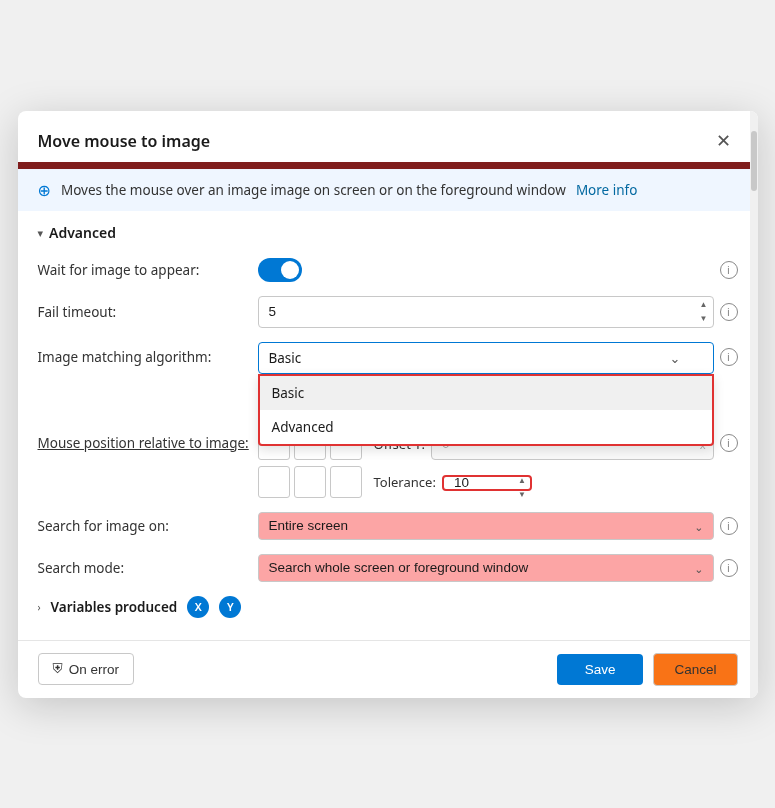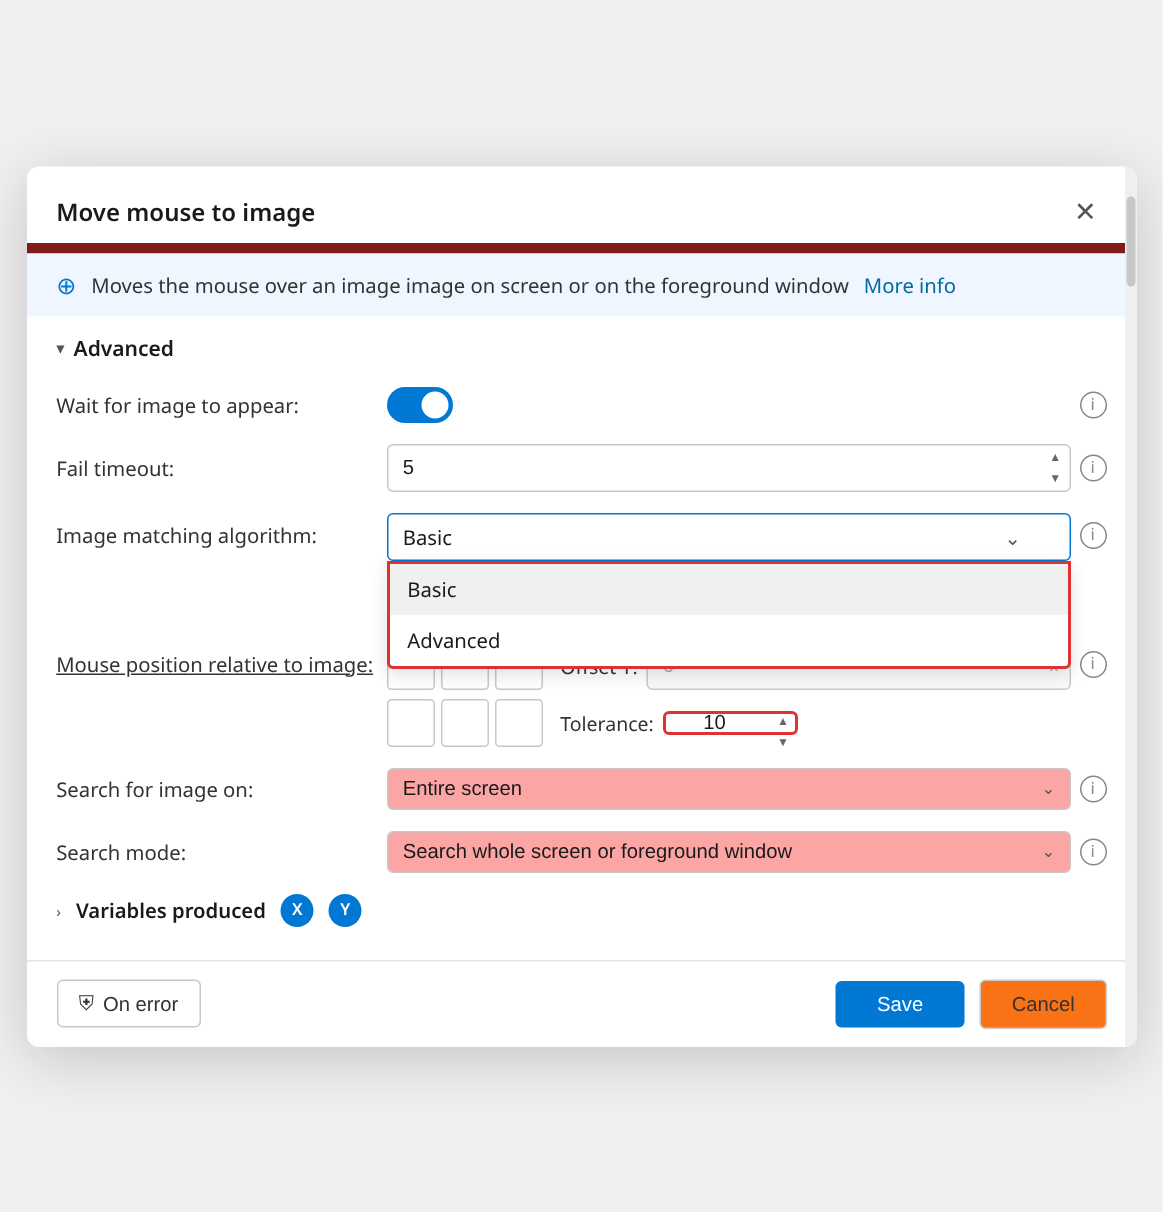--- a/index.html
+++ b/index.html
@@ -274,21 +274,21 @@
     }
     .tolerance-input-wrap {
       position: relative;
       width: 90px;
     }
     .tolerance-input {
       width: 100%;
       height: 16px;
       border: 2px solid #e03232;
       border-radius: 4px;
-      padding: 0 28px 0 25px;
+      padding: 0 28px 0 10px;
       font-size: 13.5px;
       color: #1a1a1a;
       outline: none;
     }
 
     
     .pos-relative-wrap {
       flex: 1;
       display: flex;
       flex-direction: column;

